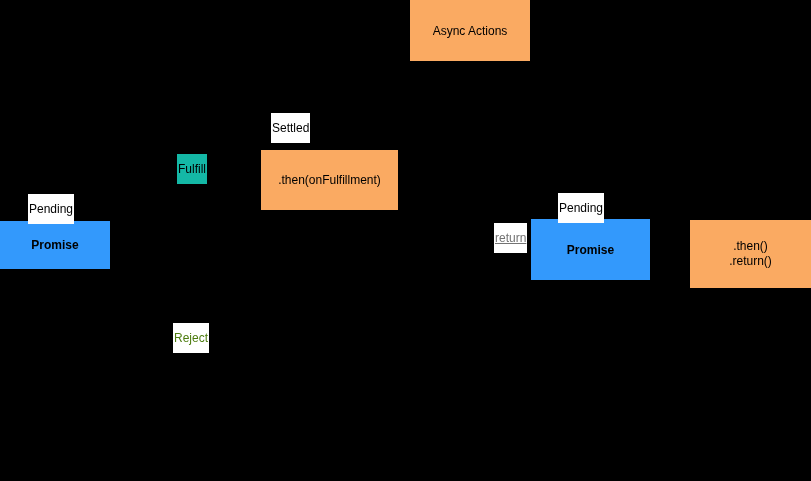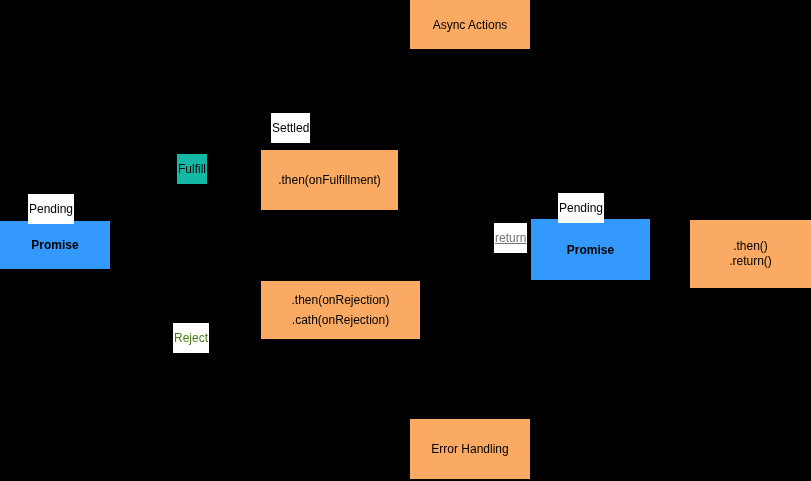--- a/index.html
+++ b/index.html
@@ -34,49 +34,42 @@
     line-height: 14px;
     padding: 8px 1px;
     white-space: nowrap;
   }
 </style>
 </head>
 <body>
 
 <div class="canvas" style="background: rgb(0, 0, 0);">
 
-  <div class="node orange" style="left: 410px; top: 0px; width: 120px; height: 49px; background: rgb(250, 170, 98);">
+  <div class="node orange" style="left: 410px; top: 0px; width: 120px; height: 61px; background: rgb(250, 170, 98);">
     <span class="line">Async Actions</span>
   </div>
 
   <div class="node blue" style="left: 0px; top: 221px; width: 110px; height: 48px; background: rgb(51, 153, 252);">
     <span class="line">Promise</span>
   </div>
 
   <div class="node orange" style="left: 261px; top: 150px; width: 137px; height: 60px; background: rgb(250, 170, 98);">
     <span class="line">.then(onFulfillment)</span>
   </div>
 
-  <div class="node orange loose" style="left: 261px; top: 281px; width: 159px; height: 58px; background: rgb(250, 170, 98);">
-    <span class="line">.then(onRejection)</span>
-    <span class="line">.cath(onRejection)</span>
-  </div>
 
   <div class="node blue" style="left: 531px; top: 219px; width: 119px; height: 61px; background: rgb(51, 153, 252);">
     <span class="line">Promise</span>
   </div>
 
   <div class="node orange tight" style="left: 690px; top: 220px; width: 121px; height: 68px; background: rgb(250, 170, 98);">
     <span class="line">.then()</span>
     <span class="line">.return()</span>
   </div>
 
-  <div class="node orange" style="left: 410px; top: 419px; width: 120px; height: 60px; background: rgb(250, 170, 98);">
-    <span class="line">Error Handling</span>
-  </div>
 
   <span class="edge-label" style="left: 28px; top: 194px; background: rgb(255, 255, 255); color: rgb(0, 0, 0);">Pending</span>
 
   <span class="edge-label" style="left: 177px; top: 154px; background: #14b8a6; color: rgb(0, 0, 0);">Fulfill</span>
 
   <span class="edge-label" style="left: 271px; top: 113px; background: rgb(255, 255, 255); color: rgb(0, 0, 0);">Settled</span>
 
   <span class="edge-label" style="left: 173px; top: 323px; background: rgb(255, 255, 255); color: #4d7c0f;">Reject</span>
 
   <span class="edge-label" style="left: 558px; top: 193px; background: rgb(255, 255, 255); color: rgb(0, 0, 0);">Pending</span>

